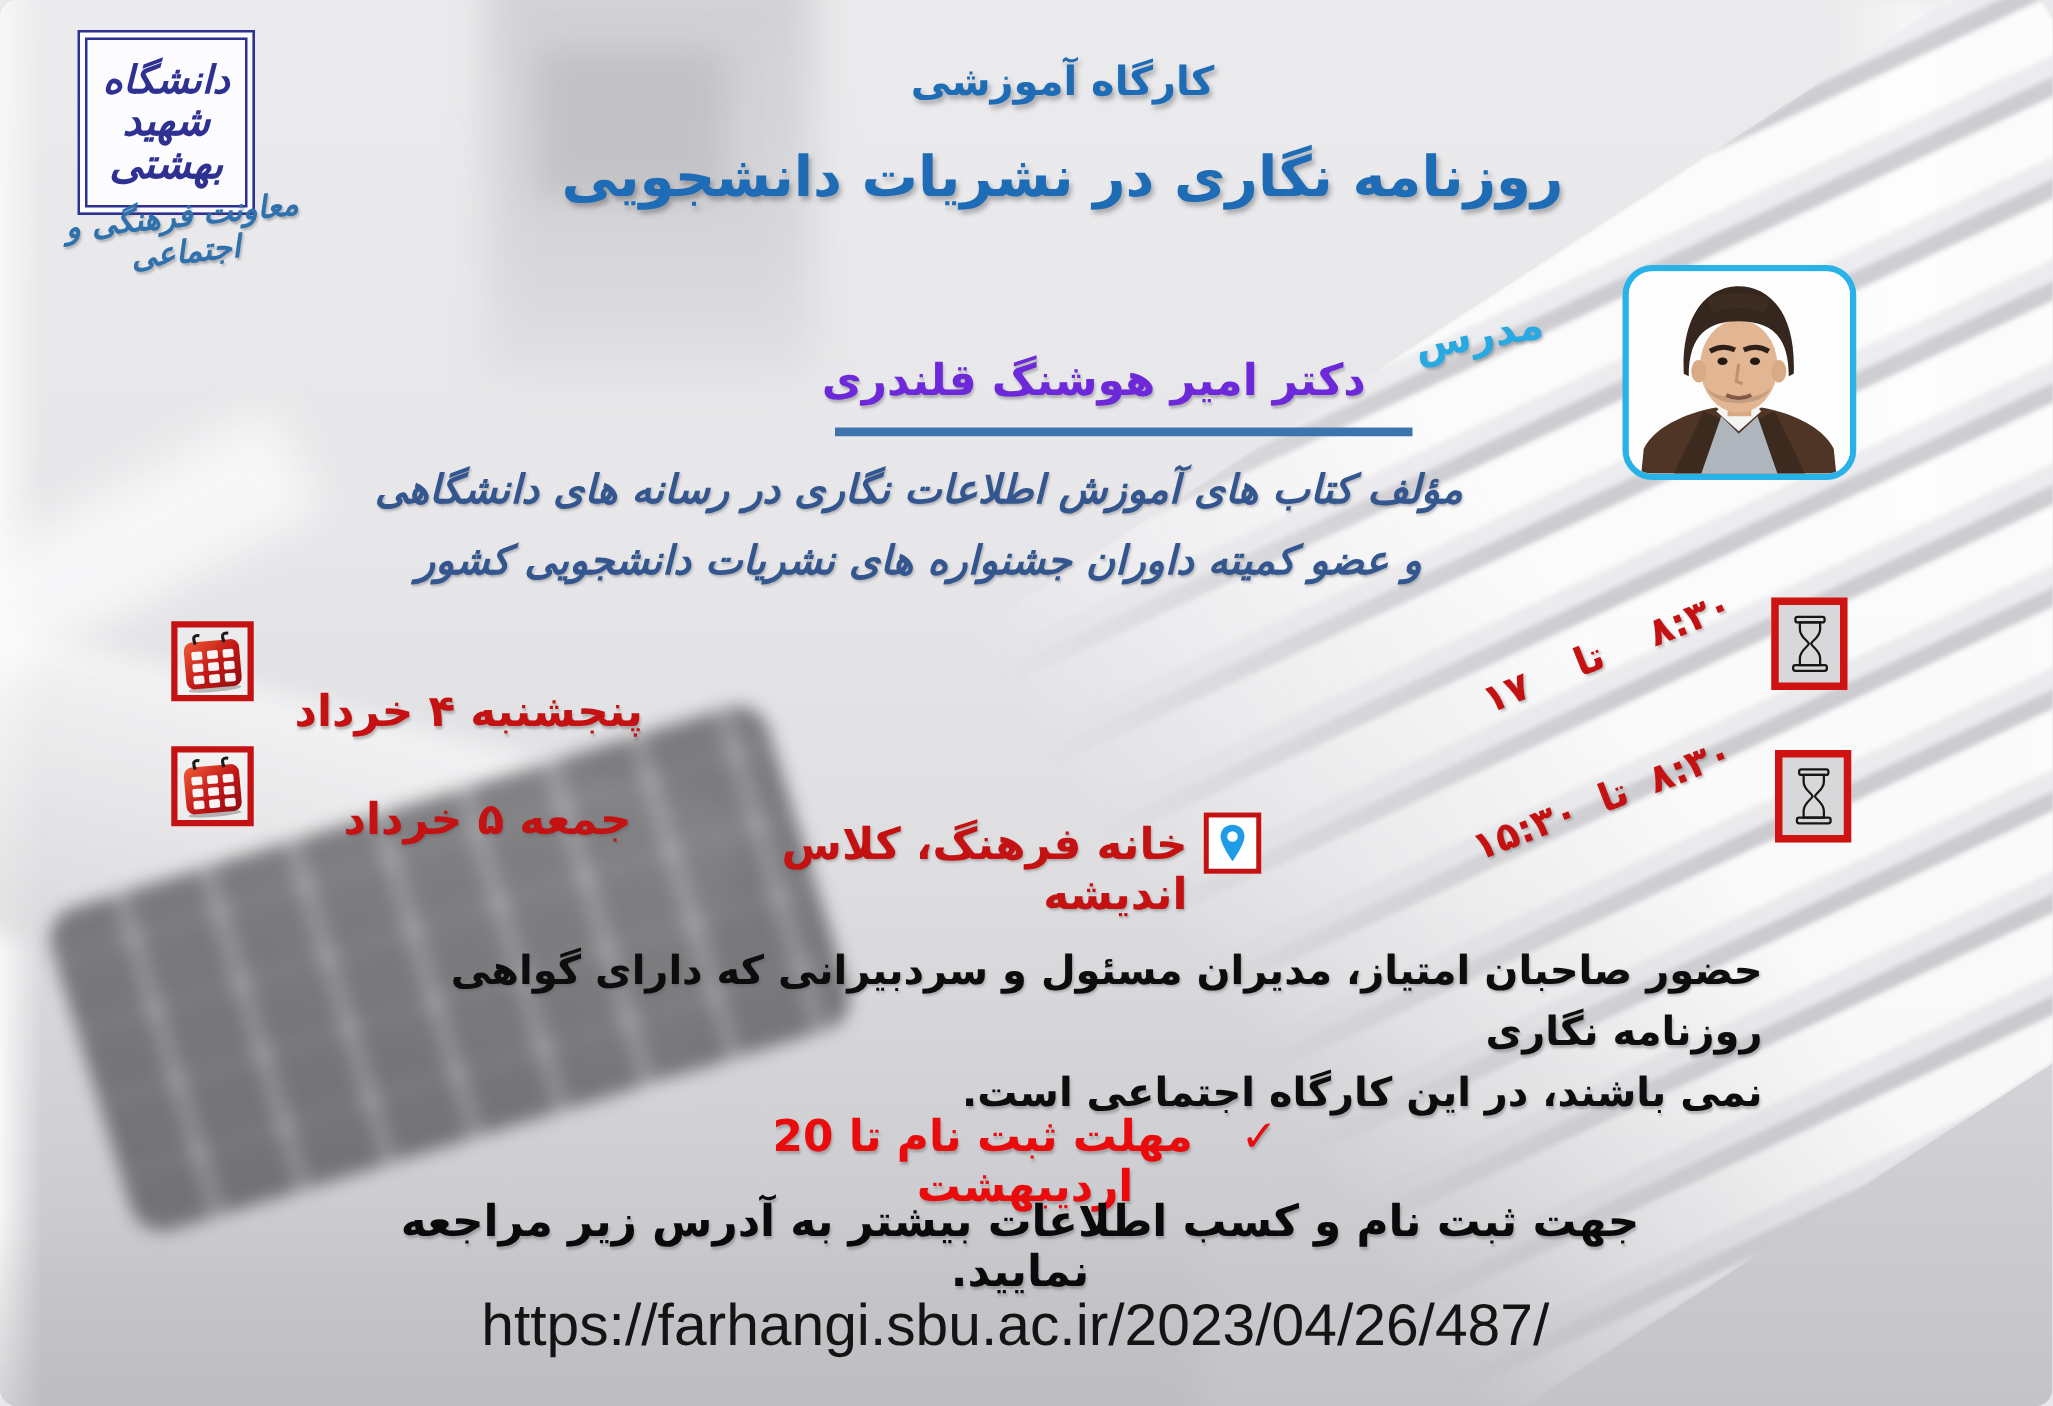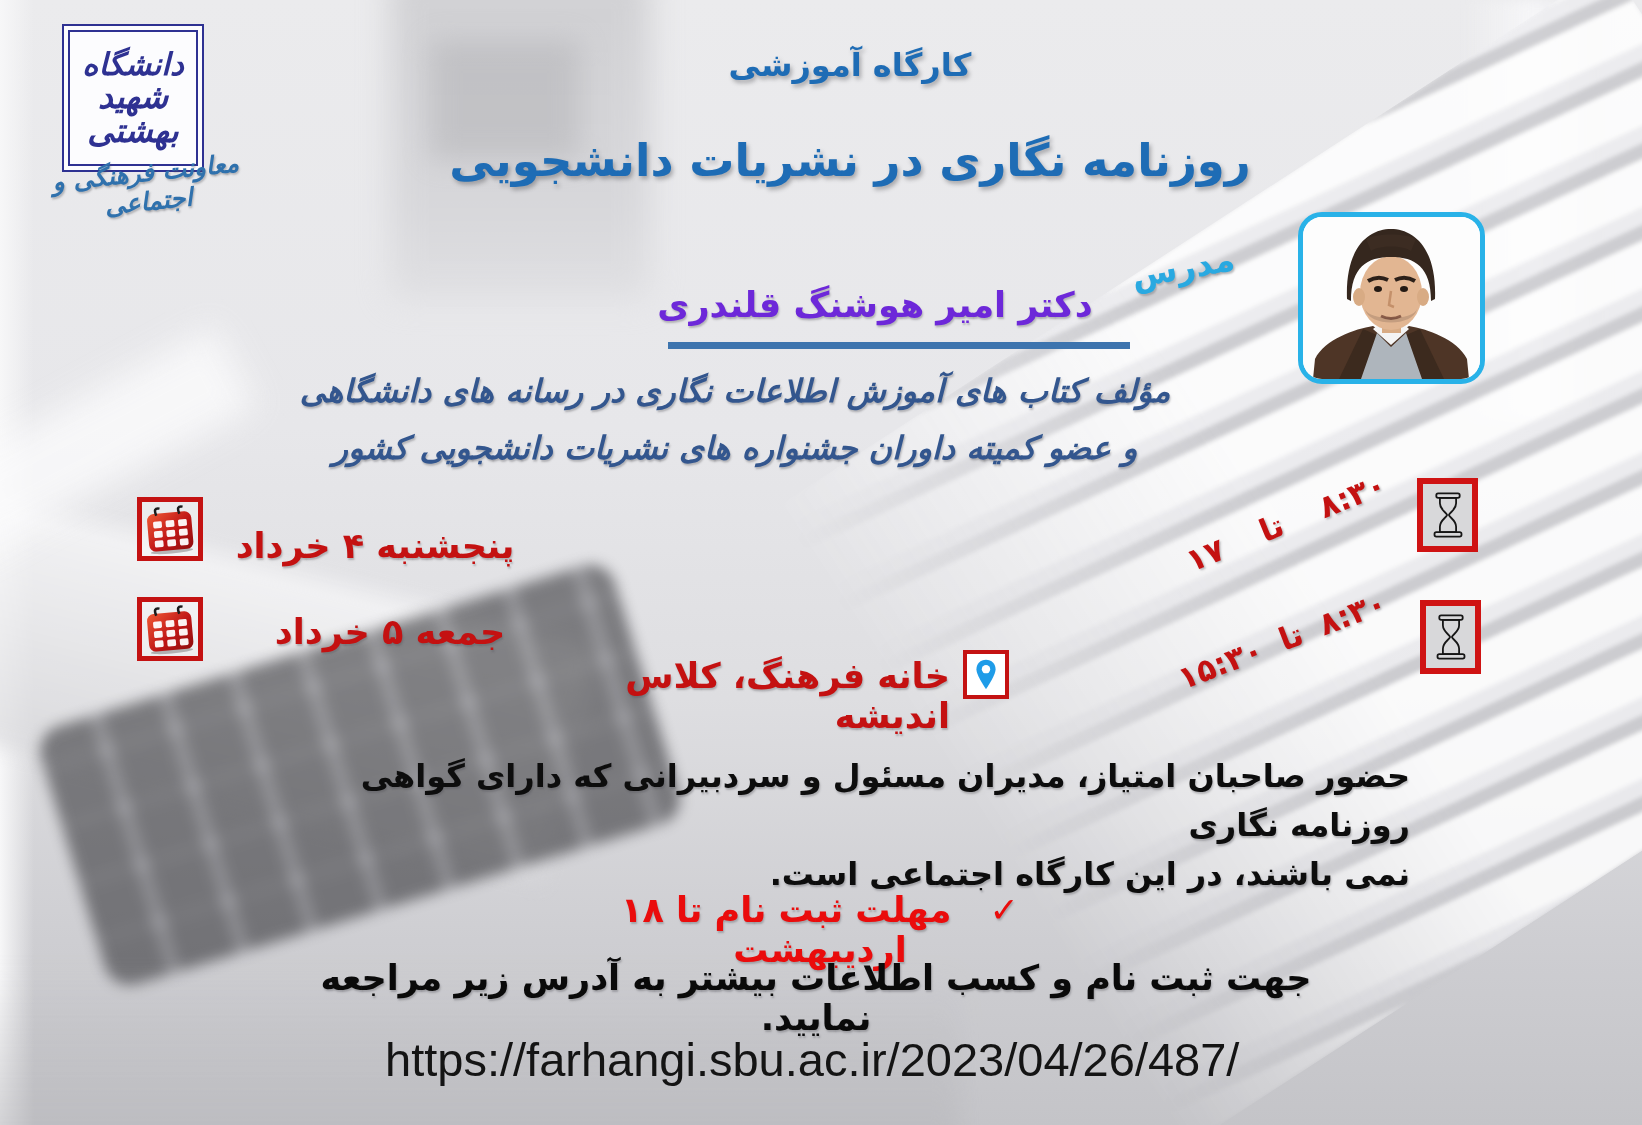--- a/index.html
+++ b/index.html
@@ -1,18 +1,18 @@
 <!DOCTYPE html>
 <html lang="fa"><head>
 <meta charset="utf-8">
 <style>
   html,body{margin:0;padding:0;}
   body{width:1642px;height:1125px;overflow:hidden;background:#e9e9eb;}
   .poster{position:relative;width:1642px;height:1125px;overflow:hidden;
-          font-family:"DejaVu Sans",sans-serif;}
+          font-family:"DejaVu Sans",sans-serif;border-radius:14px;}
   
   .bg-base{position:absolute;inset:0;
     background:linear-gradient(180deg,#ebebed 0%,#e7e7ea 38%,#dedee1 62%,#cdcdd1 85%,#c4c4c8 100%);}
   .bg-leftband{position:absolute;left:0;top:0;width:34px;height:100%;
     background:linear-gradient(90deg,#f7f7f8,rgba(247,247,248,0));}
   .bg-monitor{position:absolute;left:390px;top:-30px;width:260px;height:330px;border-radius:10px;
     background:linear-gradient(180deg,#b6b6ba 0%,#c6c6ca 70%,#d8d8db 100%);
     filter:blur(16px);opacity:.5;}
   .bg-shelf{position:absolute;left:430px;top:40px;width:150px;height:120px;background:#a8a8ac;
     filter:blur(14px);opacity:.4;}
@@ -51,21 +51,21 @@
     color:#2e3192;direction:rtl;font-style:italic;line-height:1.04;text-align:center;}
   .logo-frame .l1{font-size:31px;font-weight:bold;}
   .logo-frame .l2{font-size:33px;font-weight:bold;}
   .logo-frame .l3{font-size:33px;font-weight:bold;}
   .deputy{left:14px;top:158px;width:266px;color:#2f71ad;font-size:25px;text-align:center;
     transform:rotate(-6deg);font-style:italic;}
 
   
   .title{left:350px;top:48px;width:1000px;text-align:center;color:#1e6cb5;}
   .title .t1{font-size:32px;line-height:1.1;}
-  .title .t2{font-size:45px;line-height:1.1;margin-top:53px;}
+  .title .t2{font-size:45px;line-height:1.1;margin-top:34px;}
 
   
   .photo-frame{left:1298px;top:212px;width:177px;height:162px;border:5px solid #29b2e8;
     border-radius:24px;background:#fff;overflow:hidden;}
   .modares{left:1118px;top:248px;width:130px;color:#29a9e1;font-size:33px;text-align:center;
     transform:rotate(-10deg);}
   .name{left:640px;top:285px;width:470px;color:#6d28d9;font-size:35px;text-align:center;}
   .name-underline{left:668px;top:342px;width:462px;height:7px;background:#3d74ae;}
   .bio{left:140px;top:363px;width:1190px;text-align:center;color:#33568e;font-size:32px;
     line-height:57px;font-style:italic;}
@@ -76,21 +76,21 @@
   .hg1{left:1417px;top:478px;}
   .hg2{left:1420px;top:600px;}
   .time-line{color:#c41111;font-size:31px;display:flex;direction:rtl;align-items:center;
     justify-content:space-between;}
   .time1{left:1180px;top:504px;width:212px;transform:rotate(-22deg);}
   .time2{left:1172px;top:622px;width:220px;transform:rotate(-21deg);}
   .cal-frame{width:66px;height:64px;box-sizing:border-box;border:5px solid #c41212;
     display:flex;align-items:center;justify-content:center;background:rgba(255,255,255,.25);}
   .cal1{left:137px;top:497px;}
   .cal2{left:137px;top:597px;}
-  .date-text{color:#c41111;font-size:35px;text-align:center;}
+  .date-text{color:#c41111;font-size:35px;text-align:center;margin-top:24px;}
   .date1{left:225px;top:526px;width:300px;}
   .date2{left:240px;top:612px;width:300px;}
 
   
   .pin-frame{left:963px;top:650px;width:46px;height:49px;box-sizing:border-box;
     border:4px solid #c41212;background:#fff;display:flex;align-items:center;justify-content:center;}
   .location-text{left:545px;top:656px;width:405px;color:#c41111;font-size:35px;text-align:right;}
 
   
   .requirement{left:250px;top:752px;width:1160px;text-align:right;color:#0d0d0d;
@@ -252,19 +252,19 @@
   </div>
   <div class="abs fa location-text shadow-sm">خانه فرهنگ، کلاس اندیشه</div>
 
   <div class="abs fa requirement shadow-sm">
     <div>حضور صاحبان امتیاز، مدیران مسئول و سردبیرانی که دارای گواهی روزنامه نگاری</div>
     <div>نمی باشند، در این کارگاه اجتماعی است.</div>
   </div>
 
   <div class="abs fa deadline shadow-sm">
     <span class="check">✓</span>
-    <span>مهلت ثبت نام تا ۱۸ اردیبهشت</span>
+    <span>مهلت ثبت نام تا 20 اردیبهشت</span>
   </div>
 
   <div class="abs fa register-info shadow-sm">جهت ثبت نام و کسب اطلاعات بیشتر به آدرس زیر مراجعه نمایید.</div>
   <div class="abs url">https://farhangi.sbu.ac.ir/2023/04/26/487/</div>
 
 </div>
 
 </body></html>

